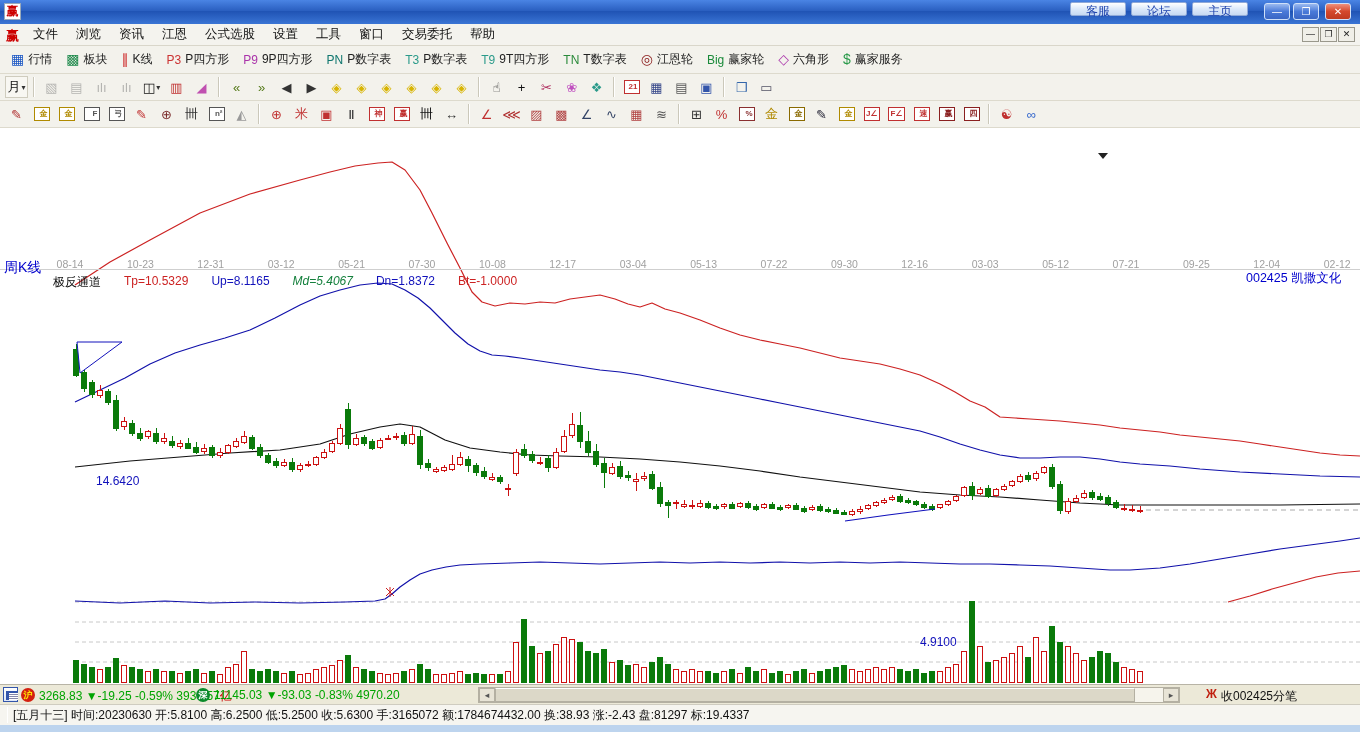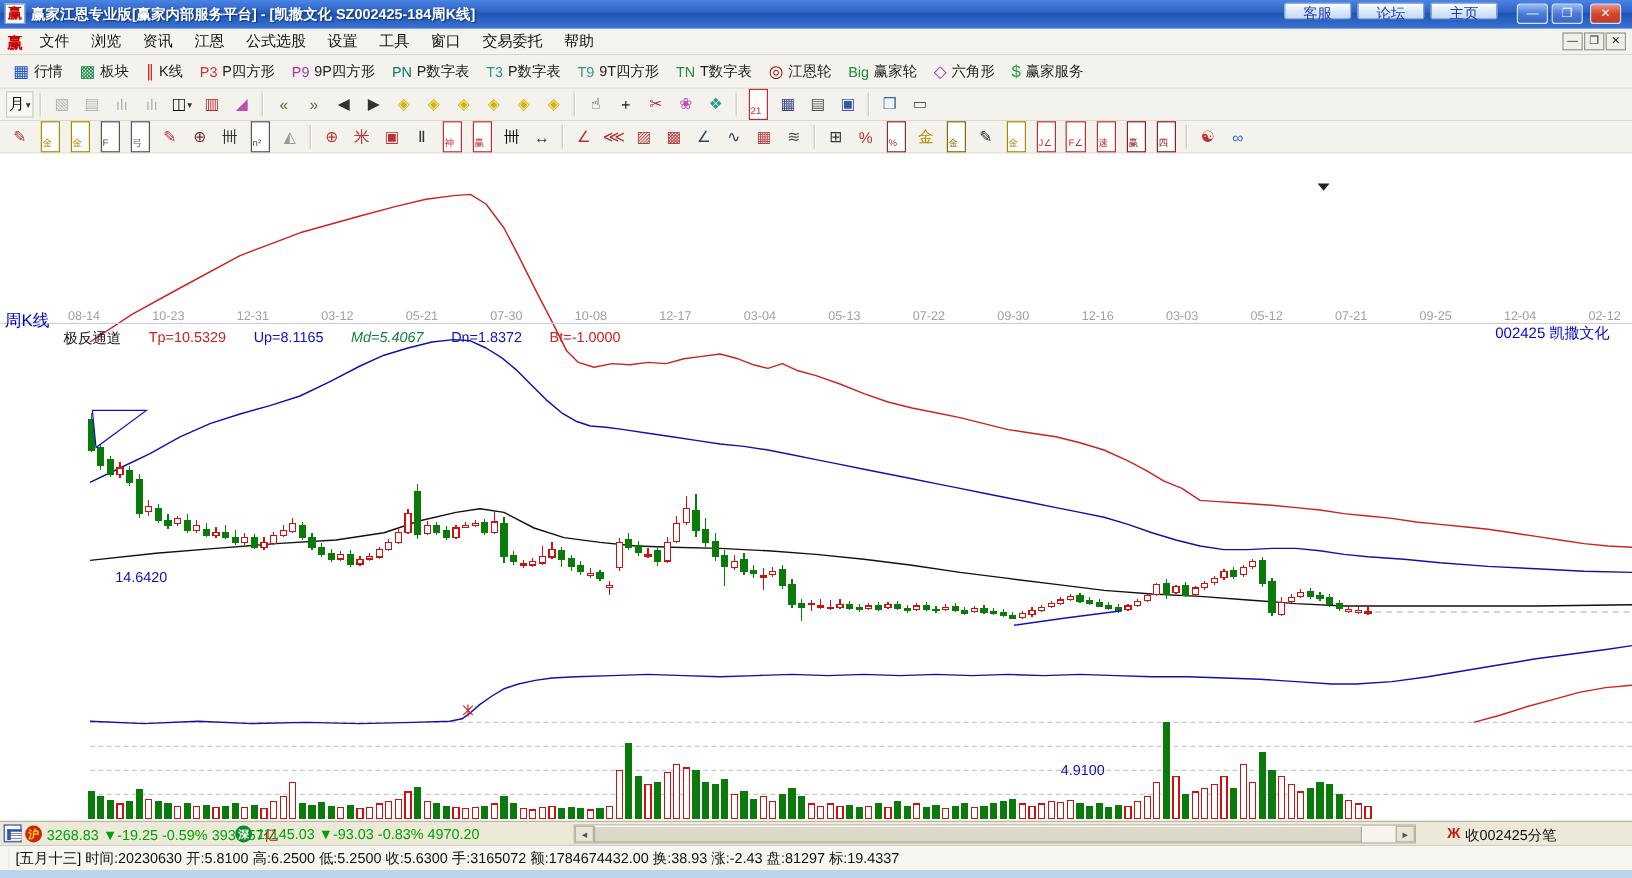--- a/index.html
+++ b/index.html
@@ -35,21 +35,21 @@
   #toolbar-main { top:46px; height:28px; padding-left:4px; }
   #toolbar-tools { top:74px; height:27px; padding-left:4px; }
   #toolbar-draw  { top:101px; height:27px; padding-left:4px; }
   .tb-item { display:flex; align-items:center; gap:4px; padding:0 7px; height:24px; cursor:default; }
   .tb-item .glyph { font-size:14px; line-height:17px; }
   .tb-item .lbl { color:#222; font-size:12px; white-space:nowrap; }
   .icon-btn { width:23px; height:22px; display:flex; align-items:center; justify-content:center;
     margin:0 1px; border:1px solid transparent; cursor:default; font-size:13px; }
   .icon-btn.raised { border:1px solid #cfccbe; background:#f8f7f2; }
   .icon-btn .boxed { display:inline-block; min-width:16px; height:14px; border:1px solid currentColor;
-    font-size:8px; font-weight:normal; line-height:12px; text-align:left; background:#fff; padding:12px 1px; }
+    font-size:8px; font-weight:bold; line-height:12px; text-align:right; background:#fff; padding:0 1px; }
   .tb-sep { width:2px; height:20px; border-left:1px solid #cbc8ba; border-right:1px solid #fff; margin:0 4px; }
   .dd-caret { font-size:8px; color:#333; margin-left:1px; }
   .disabled { opacity:.5; }
 
   
   #chart { left:0; top:128px; width:1360px; height:556px; background:#fff; }
   #date-rule { left:0; top:141px; width:1360px; height:0; border-top:1px solid #cfcfcf; }
   .date-label { position:absolute; top:130px; width:44px; margin-left:-22px; text-align:center;
     color:#a0a0a0; font-size:10.5px; white-space:nowrap; }
   #pane-left-label { left:4px; top:131px; color:#0000cc; font-size:14px; }
@@ -83,21 +83,20 @@
   #infobar { left:0; top:704px; width:1360px; height:21px; background:#f6f5f0; border-top:1px solid #cfccc0; }
   #infobar .groove { position:absolute; left:7px; top:2px; width:1px; height:16px; background:#bbb; border-right:1px solid #fff; }
   #info-text { position:absolute; left:13px; top:0; line-height:20px; color:#111; font-size:12px; white-space:nowrap; }
   #bottom-strip { left:0; top:725px; width:1360px; height:7px; background:#bdd4ee; }
 </style>
 </head>
 <body>
 
 <div id="titlebar" class="abs">
   <div id="app-icon" class="abs">赢</div>
-  <div id="window-title" class="abs">赢家江恩专业版[赢家内部服务平台] - [凯撒文化  SZ002425-184周K线]</div>
   <div class="title-cmd abs" style="left:1070px">客服</div>
   <div class="title-cmd abs" style="left:1131px">论坛</div>
   <div class="title-cmd abs" style="left:1192px">主页</div>
   <div class="win-btn abs" style="left:1264px">—</div>
   <div class="win-btn abs" style="left:1293px">❐</div>
   <div class="win-btn close abs" style="left:1325px">✕</div>
 </div>
 
 <div id="menubar" class="abs">
   <span class="logo">赢</span>
@@ -846,21 +845,21 @@
   <span id="symbol-label" class="abs">002425 凯撒文化</span>
   <div id="legend" class="abs">
     <span style="color:#111">极反通道</span>
   <span style="color: rgb(204, 34, 34);">Tp=10.5329</span>
       <span style="color: rgb(17, 17, 187);">Up=8.1165</span>
       <span style="color: #15803d; font-style: italic;">Md=5.4067</span>
       <span style="color: rgb(17, 17, 187);">Dn=1.8372</span>
       <span style="color: rgb(204, 34, 34);">Bt=-1.0000</span>
     </div>
   <span class="px-label abs" style="left:96px;top:346px">14.6420</span>
-  <span class="px-label abs" style="left:884px;top:507px">4.9100</span>
+  <span class="px-label abs" style="left:920px;top:507px">4.9100</span>
   <span class="vol-label abs" style="top:589px">0.0006</span>
 
 </div>
 
 <div id="statusbar" class="abs">
   <div id="grid-icon"></div>
   <div id="sh-badge" class="mkt-badge abs">沪</div>
   <span class="quote abs" style="left:39px">
     <span>3268.83</span> <span>▼-19.25</span>
     <span>-0.59%</span> <span>3930.57</span><span class="unit-red">亿</span>

